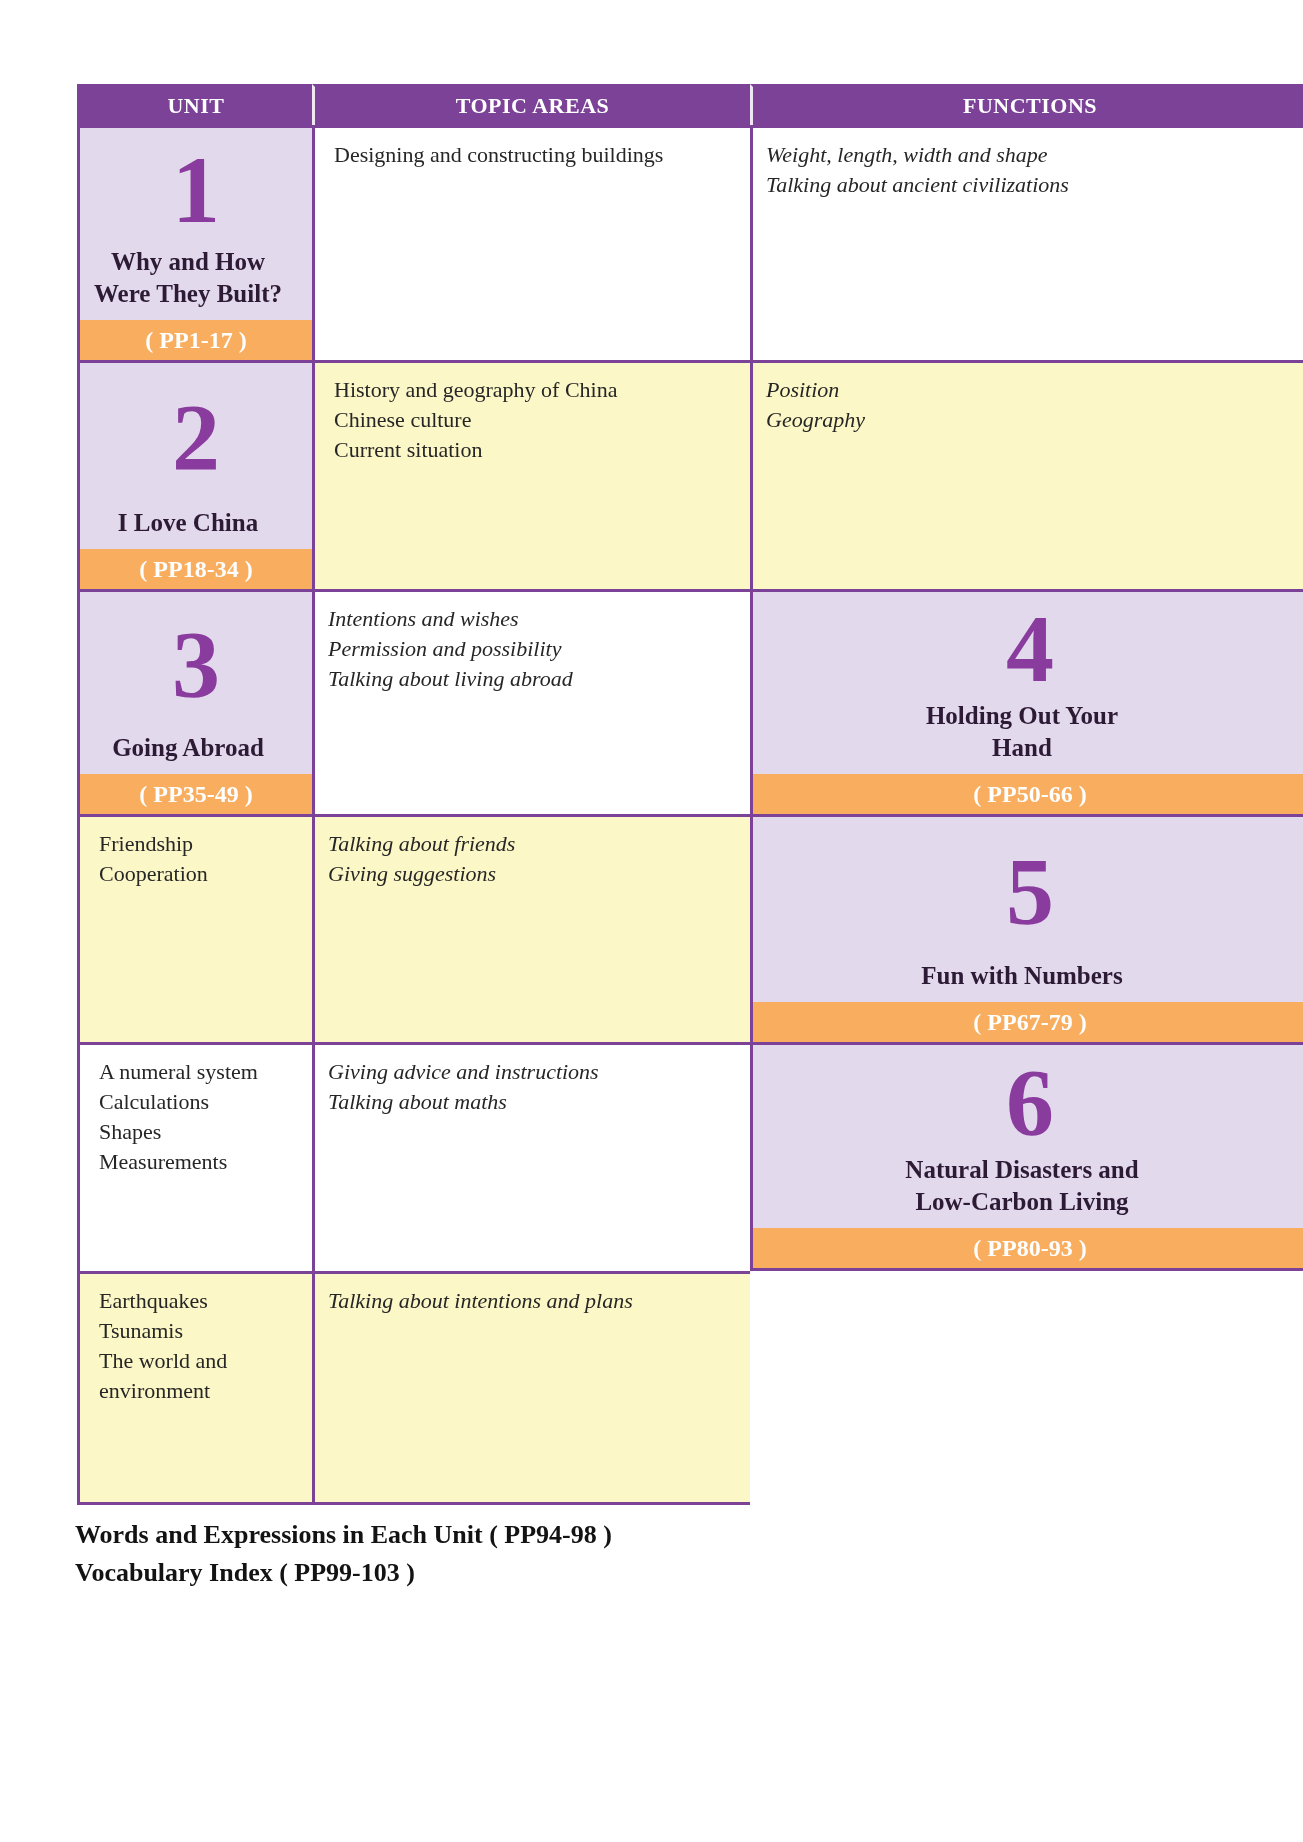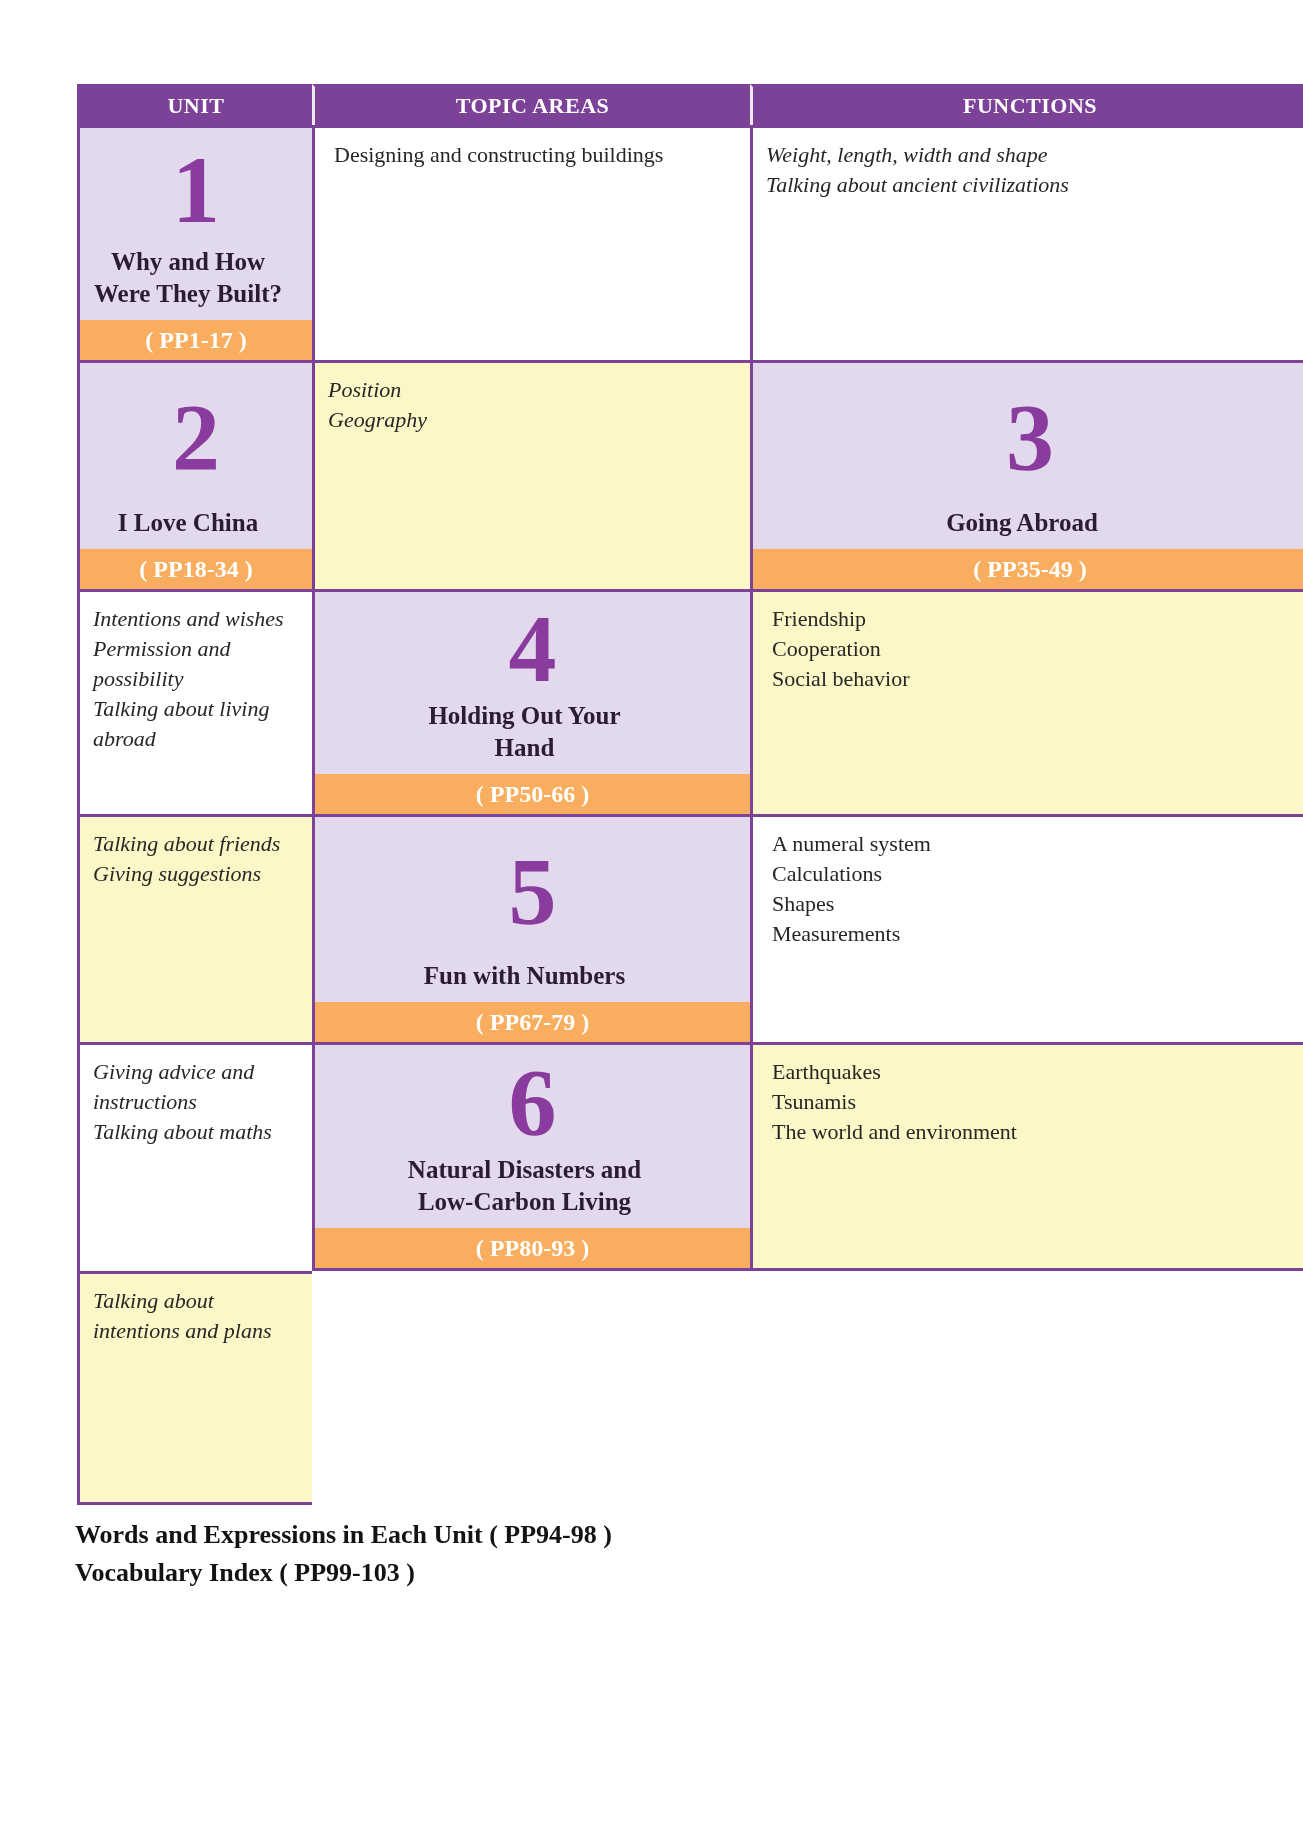--- a/index.html
+++ b/index.html
@@ -107,20 +107,25 @@
       <div>Talking about ancient civilizations</div>
     </div>
 
     <div class="cell unit-cell">
       <div class="unit-number">2</div>
       <div class="unit-title">
         <div>I Love China</div>
       </div>
       <div class="unit-badge">( PP18-34 )</div>
     </div>
+    <div class="cell body-cell topics-cell bg-yellow">
+      <div>History and geography of China</div>
+      <div>Chinese culture</div>
+      <div>Current situation</div>
+    </div>
     <div class="cell body-cell functions-cell bg-yellow">
       <div>Position</div>
       <div>Geography</div>
     </div>
 
     <div class="cell unit-cell">
       <div class="unit-number">3</div>
       <div class="unit-title">
         <div>Going Abroad</div>
       </div>
@@ -136,21 +141,20 @@
       <div class="unit-number">4</div>
       <div class="unit-title">
         <div>Holding Out Your</div>
         <div>Hand</div>
       </div>
       <div class="unit-badge">( PP50-66 )</div>
     </div>
     <div class="cell body-cell topics-cell bg-yellow">
       <div>Friendship</div>
       <div>Cooperation</div>
-      <div>Social behavior</div>
     </div>
     <div class="cell body-cell functions-cell bg-yellow">
       <div>Talking about friends</div>
       <div>Giving suggestions</div>
     </div>
 
     <div class="cell unit-cell">
       <div class="unit-number">5</div>
       <div class="unit-title">
         <div>Fun with Numbers</div>

